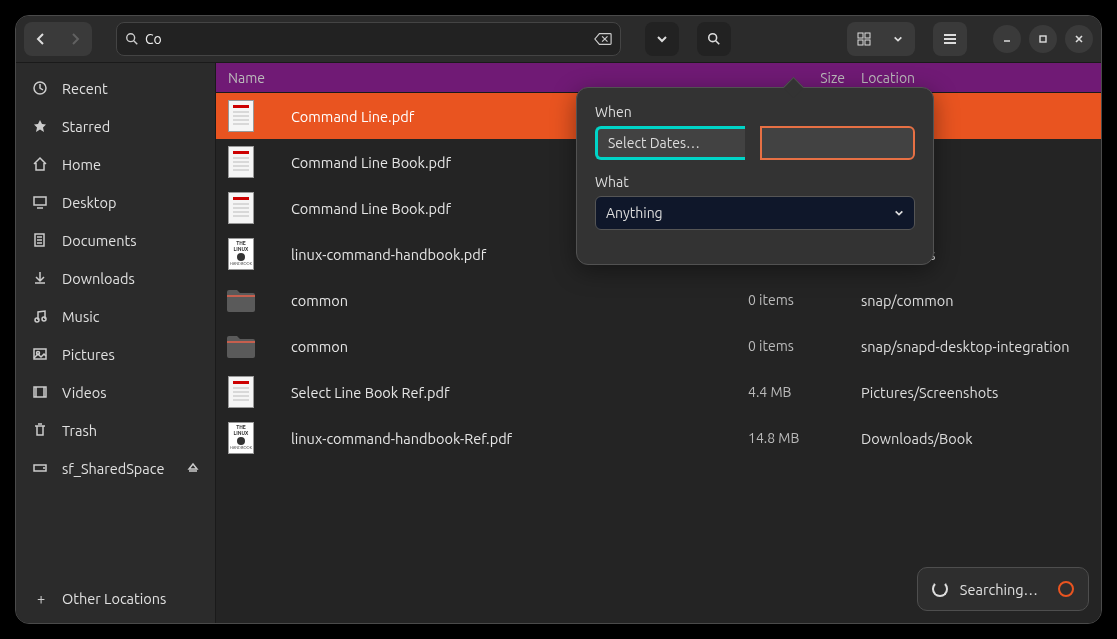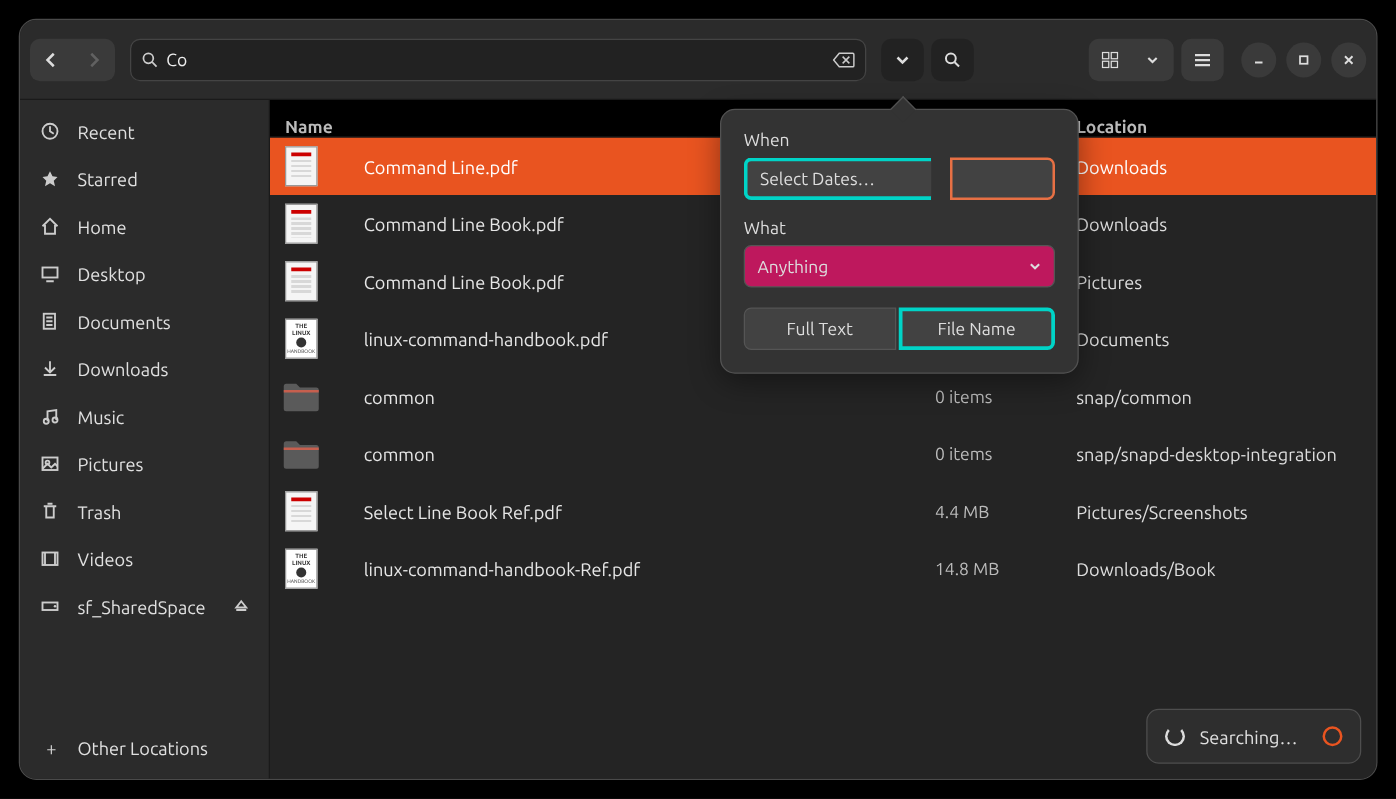--- a/index.html
+++ b/index.html
@@ -1,62 +1,62 @@
 <!DOCTYPE html>
 <html><head>
 <meta charset="utf-8">
 <style>
   * { box-sizing: border-box; margin: 0; padding: 0; font-family: Ubuntu, "Segoe UI", sans-serif; }
   body { background: #000; width: 1117px; height: 639px; overflow: hidden; position: relative; }
   .window { position: absolute; left: 15px; top: 15px; width: 1087px; height: 609px; background: #1e1e1e; border-radius: 14px; overflow: hidden; display: flex; flex-direction: column; border: 1px solid #4a4a4a;}
-  .toolbar { height: 64px; display: flex; align-items: center; gap: 6px; padding: 0 8px; background: #2b2b2b; border-bottom: 1px solid #1a1a1a; }
+  .toolbar { height: 47px; display: flex; align-items: center; gap: 18px; padding: 0 8px; background: #2b2b2b; border-bottom: 1px solid #1a1a1a; }
   .tbtn { height: 34px; min-width: 34px; border-radius: 8px; background: #3a3a3a; display: flex; align-items: center; justify-content: center; color: #ddd; cursor: pointer; border: none; }
   .tbtn.dark { background: #222; }
   .nav-group { display: flex; background: #3a3a3a; border-radius: 8px; overflow: hidden; }
   .nav-group .tbtn { border-radius: 0; background: transparent; width: 30px; }
   .searchbar { flex: 1; height: 34px; background: #222; border-radius: 8px; display: flex; align-items: center; padding: 0 8px; gap: 6px; margin: 0 6px; border: 1px solid #444;}
   .searchbar input { flex: 1; background: transparent; border: none; outline: none; color: #eee; font-size: 14px; }
   .searchbar .sicon { color: #ccc; }
   .view-group { display: flex; background: #3a3a3a; border-radius: 8px; overflow: hidden; }
   .view-group .tbtn { border-radius: 0; background: transparent; width: 30px; }
   .wincontrols { display: flex; gap: 8px; margin-left: 8px; }
   .wctl { width: 28px; height: 28px; border-radius: 50%; background: #3a3a3a; display: flex; align-items: center; justify-content: center; color: #ddd; cursor: pointer; }
   .body { flex: 1; display: flex; overflow: hidden; }
   .sidebar { width: 200px; background: #2b2b2b; border-right: 1px solid #1a1a1a; padding: 6px 0; display: flex; flex-direction: column; }
   .sidebar-item { height: 38px; display: flex; align-items: center; gap: 12px; padding: 0 16px; color: #e0e0e0; font-size: 14.5px; cursor: pointer; }
   .sidebar-item .sic { width: 18px; text-align: center; color: #ccc; }
   .sidebar-item .eject { margin-left: auto; color: #ccc; }
   .sidebar-spacer { flex: 1; }
   .main { flex: 1; display: flex; flex-direction: column; background: #242424; }
-  .cols { height: 30px; display: flex; align-items: flex-end; padding: 0 12px; color: #bbb; font-size: 14px; font-weight: 700; background: #000000; border-bottom: 1px solid #1a1a1a;}
+  .cols { height: 30px; display: flex; align-items: center; padding: 0 12px; color: #bbb; font-size: 14px; font-weight: 400; background: #701a75; border-bottom: 1px solid #1a1a1a;}
   .col-name { flex: 1; }
   .col-size { width: 90px; text-align: right; padding-right: 16px; }
   .col-loc { width: 228px; }
   .rows { flex: 1; overflow-y: auto; }
   .row { height: 46px; display: flex; align-items: center; padding: 0 12px; color: #e6e6e6; font-size: 14.5px; cursor: pointer; gap: 23px; }
   .row.sel { background: #e95420; color: #fff; }
   .row .thumb { width: 34px; height: 34px; margin-right: 14px; display:flex; align-items:center; justify-content:center;}
   .row .name { flex: 1; white-space: nowrap; overflow: hidden; text-overflow: ellipsis; }
   .row .size { width: 90px; text-align: left; padding-right: 16px; color: #bbb; font-size: 14px;}
   .row.sel .size { color: #fff; }
   .row .loc { width: 228px; color: #ddd; font-size: 14.5px;}
   .row.sel .loc { color: #fff; }
   .thumb.pdf { background: #f5f5f5; border: 1px solid #999; width: 26px; height: 32px; position: relative; }
   .thumb.pdf::before { content: ""; position: absolute; left: 4px; right: 4px; top: 4px; height: 3px; background: #c00; }
   .thumb.pdf::after { content: ""; position: absolute; left: 4px; right: 4px; top: 10px; bottom: 4px; background: repeating-linear-gradient(#bbb, #bbb 2px, transparent 2px, transparent 4px); opacity: .5;}
   .thumb.pdfbook { background: #fff; border:1px solid #999; width:26px; height:32px; display:flex; flex-direction:column; align-items:center; justify-content:center; font-size:4px; line-height:1.1; color:#333; padding:1px;}
   .thumb.folder svg { display:block; }
-  .dropdown-panel { position: absolute; left: 560px; top: 71px; width: 287px; background: #333; border: 1px solid #525252; border-radius: 12px; padding: 16px 18px 18px; box-shadow: 0 6px 24px rgba(0,0,0,.4); z-index: 50; }
+  .dropdown-panel { position: absolute; left: 560px; top: 71px; width: 358px; background: #333; border: 1px solid #525252; border-radius: 12px; padding: 16px 18px 18px; box-shadow: 0 6px 24px rgba(0,0,0,.4); z-index: 50; }
   .dropdown-panel::before { content: ""; position: absolute; top: -8px; right: 132px; width: 14px; height: 14px; background: #333; border-left: 1px solid #525252; border-top: 1px solid #525252; transform: rotate(45deg); }
   .dd-label { color: #ddd; font-size: 14px; margin-bottom: 6px; }
   .dd-row-split { display: flex; gap: 15px; margin-bottom: 14px; }
   .dd-sel { height: 34px; background: #424242; border: 2px solid #e77044; border-radius: 6px; display: flex; align-items: center; padding: 0 10px; color: #ddd; font-size: 14px; cursor: pointer; flex:1; }
   .dd-sel.left { border-radius: 6px 0 0 6px; border-right: none; border-color: #00d4c7; border-width: 3px; width: 150px; flex: 0 0 auto;}
   .dd-sel.right { border-radius: 0 6px 6px 0; flex: 1; }
-  .dd-select-full { height: 34px; background: #be185d; border: 1px solid #555; border-radius: 6px; display: flex; align-items: center; padding: 0 10px; color: #ddd; font-size: 14px; margin-bottom: 16px; cursor: pointer; }
+  .dd-select-full { height: 34px; background: #0f172a; border: 1px solid #555; border-radius: 6px; display: flex; align-items: center; padding: 0 10px; color: #ddd; font-size: 14px; margin-bottom: 16px; cursor: pointer; }
   .dd-select-full .chev { margin-left: auto; }
   .dd-toggle { display: flex; gap: 2px; }
   .dd-tog-btn { flex: 1; height: 34px; background: #424242; border: 1px solid #555; color: #ddd; font-size: 14px; display: flex; align-items: center; justify-content: center; cursor: pointer; }
   .dd-tog-btn:first-child { border-radius: 6px 0 0 6px; }
   .dd-tog-btn:last-child { border-radius: 0 6px 6px 0; border: 3px solid #00d4c7; }
   .statusbar { position: absolute; right: 12px; bottom: 12px; height: 44px; background: #2e2e2e; border: 1px solid #4e4e4e; border-radius: 10px; display: flex; align-items: center; padding: 0 14px; gap: 12px; color: #e0e0e0; font-size: 14.5px; z-index: 60;}
   .statusbar .spinner { width: 16px; height: 16px; border: 2px solid #ddd; border-top-color: transparent; border-radius: 50%; }
   .statusbar .stopdot { width: 16px; height: 16px; border: 2px solid #e95420; border-radius: 50%; margin-left: 8px; cursor: pointer;}
   svg { display: block; }
 </style>
@@ -225,34 +225,34 @@
                 <rect x="2" y="3" width="12" height="10" stroke="#ccc" stroke-width="1.5" fill="none"></rect>
                 <circle cx="6" cy="7" r="1.5" stroke="#ccc" stroke-width="1.5" fill="none"></circle>
                 <path d="M2 12 L6 8 L9 11 L12 8 L14 10" stroke="#ccc" stroke-width="1.5" fill="none"></path>
               </svg>
             </span>
             <span>Pictures</span>
           </div>
           <div class="sidebar-item">
             <span class="sic">
               <svg width="16" height="16" viewBox="0 0 16 16">
-                <path d="M3 4 H13 M5 4 V13 H11 V4 M6 2 H10" stroke="#ccc" stroke-width="1.5" fill="none"></path>
-              </svg>
-            </span>
-            <span>Trash</span>
-          </div>
-          <div class="sidebar-item">
-            <span class="sic">
-              <svg width="16" height="16" viewBox="0 0 16 16">
                 <rect x="2" y="3" width="12" height="10" stroke="#ccc" stroke-width="1.5" fill="none"></rect>
                 <line x1="4" y1="3" x2="4" y2="13" stroke="#ccc" stroke-width="1.5" fill="none"></line>
                 <line x1="12" y1="3" x2="12" y2="13" stroke="#ccc" stroke-width="1.5" fill="none"></line>
               </svg>
             </span>
             <span>Videos</span>
+          </div>
+          <div class="sidebar-item">
+            <span class="sic">
+              <svg width="16" height="16" viewBox="0 0 16 16">
+                <path d="M3 4 H13 M5 4 V13 H11 V4 M6 2 H10" stroke="#ccc" stroke-width="1.5" fill="none"></path>
+              </svg>
+            </span>
+            <span>Trash</span>
           </div>
           <div class="sidebar-item">
             <span class="sic">
               <svg width="16" height="16" viewBox="0 0 16 16">
                 <rect x="2" y="5" width="12" height="6" stroke="#ccc" stroke-width="1.5" fill="none"></rect>
                 <circle cx="12" cy="8" r="1" fill="#ccc"></circle>
               </svg>
             </span>
             <span>sf_SharedSpace</span>
             <span class="eject">
@@ -372,24 +372,20 @@
     </div>
     <div class="dd-label">What</div>
     <div class="dd-select-full">
       <span>Anything</span>
       <span class="chev">
           <svg width="10" height="10" viewBox="0 0 12 12">
             <path d="M2 4 L6 8 L10 4" stroke="#ddd" stroke-width="2" fill="none"></path>
           </svg>
         </span>
     </div>
-    <div class="dd-toggle">
-      <button class="dd-tog-btn">Full Text</button>
-      <button class="dd-tog-btn">File Name</button>
-    </div>
   </div>
 
   <div class="statusbar">
     <div class="spinner"></div>
     <span>Searching…</span>
     <div class="stopdot"></div>
   </div>
 
 </div>
 

